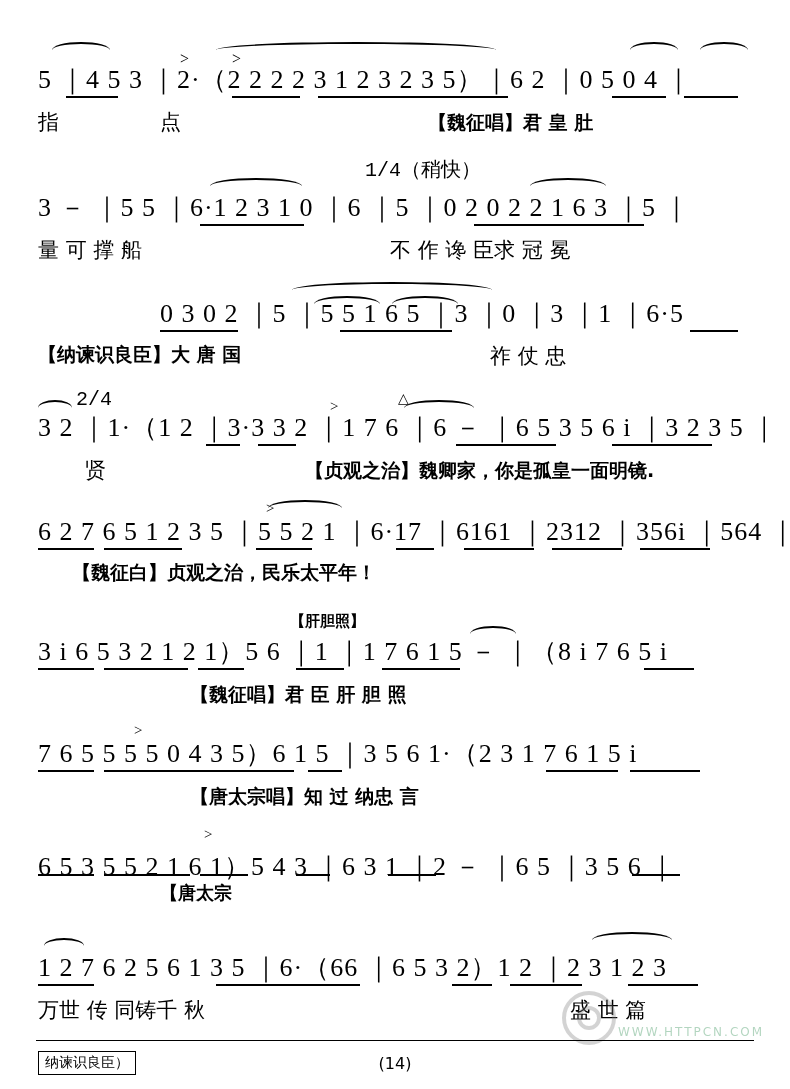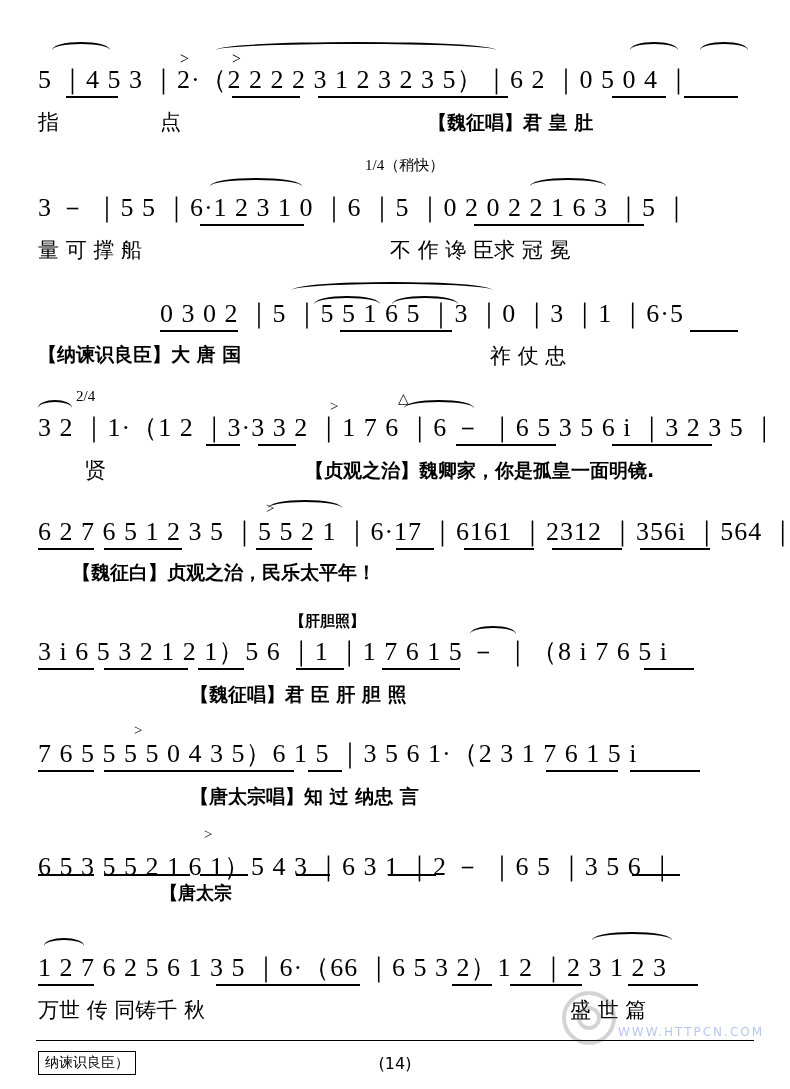--- a/index.html
+++ b/index.html
@@ -33,22 +33,22 @@
   .lyr {
     font-family: "DejaVu Sans", sans-serif;
     font-size: 21px;
   }
   .lyr-b {
     font-family: "DejaVu Sans", sans-serif;
     font-size: 19px;
     font-weight: bold;
   }
   .small {
-    font-family: Liberation Serif, serif;
-    font-size: 15px;
+    font-family: Liberation Mono, monospace;
+    font-size: 20px;
   }
   .beam {
     position: absolute;
     height: 2px;
     background: #000;
   }
   .slur {
     position: absolute;
     border-top: 2px solid #000;
     border-radius: 50%;
@@ -118,21 +118,21 @@
     font-weight: bold;
     color: #6f6f6f;
   }
   .wm-url {
     position: absolute;
     left: 56px;
     top: 36px;
     font-family: "DejaVu Sans", sans-serif;
     font-size: 12px;
     letter-spacing: 2px;
-    color: #1d4ed8;
+    color: #15803d;
   }
 </style>
 </head>
 <body>
 
 <div class="page">
 
   <div>
 
     <div class="slur" style="left:52px;  top:42px; width:58px;"></div>

